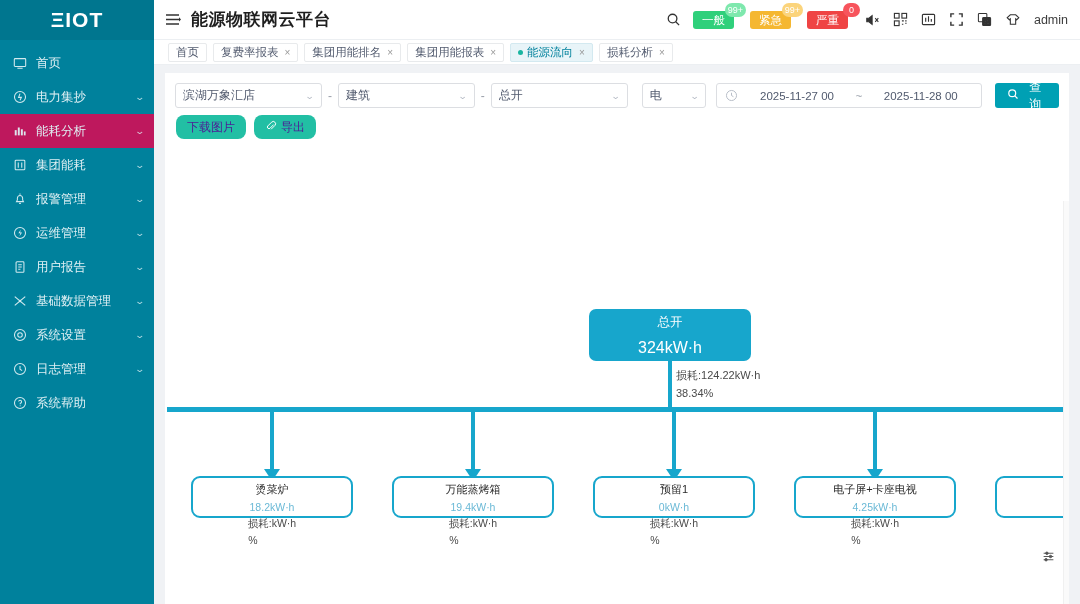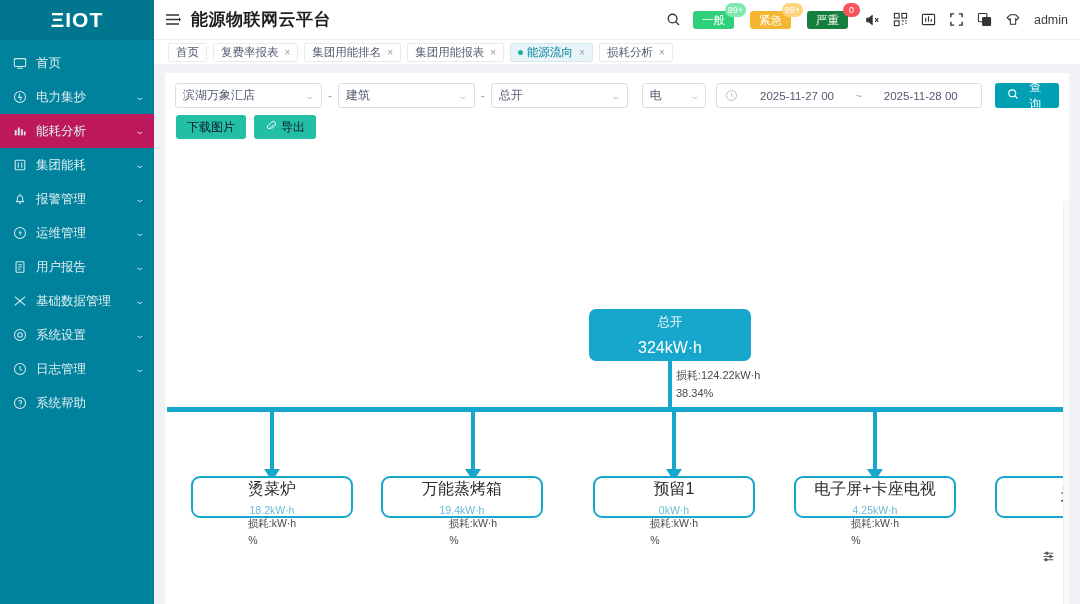--- a/index.html
+++ b/index.html
@@ -157,21 +157,21 @@
     margin-left: 8px;
     height: 25px; padding: 0 12px;
     background: #00a0b4; color: #fff; border: none; border-radius: 3px;
     font-size: 12px; cursor: pointer;
     display: inline-flex; align-items: center; gap: 4px;
     font-family: inherit;
   }
   .actions { display: flex; gap: 8px; padding: 7px 0 0 11px; }
   .btn-green {
     height: 24px; padding: 4px 11px;
-    background: #22bfa4; color: #0f172a; border: none; border-radius: 3px;
+    background: #22bfa4; color: #4c1d95; border: none; border-radius: 8px;
     font-size: 12px; cursor: pointer;
     display: inline-flex; align-items: center; gap: 4px;
     font-family: inherit;
   }
 
   
   .diagram { position: absolute; left: 0; top: 128px; right: 0; bottom: 0; overflow: hidden; }
   .node-root {
     position: absolute;
     left: 424px; top: 108px;
@@ -220,21 +220,21 @@
 
   .node-leaf {
     position: absolute;
     top: 275px;
     width: 162px; height: 42px;
     border: 2px solid #17a6cc; border-radius: 9px;
     background: #ffffff;
     display: flex; flex-direction: column; align-items: center; justify-content: center;
     cursor: pointer;
   }
-  .node-leaf .n-title { font-size: 16px; color: #2b2b2b; margin-bottom: 4px; white-space: nowrap; }
+  .node-leaf .n-title { font-size: 11px; color: #2b2b2b; margin-bottom: 4px; white-space: nowrap; }
   .node-leaf .n-val { font-size: 10.5px; color: #6ab9d6; }
 
   .leaf-foot {
     position: absolute;
     top: 314px; width: 162px;
     text-align: center;
     font-size: 10.5px; color: #4a4a4a; line-height: 17px;
   }
   .leaf-foot div { text-align: center; }
   .leaf-foot .lf-pct { margin-left: -38px; }
@@ -408,21 +408,21 @@
           <span class="badge-pill" style="background:#2fd07b">一般</span>
           <span class="badge-count" style="background:#7ee8ad">99+</span>
         </span>
 
         <span class="badge-wrap">
           <span class="badge-pill" style="background:#f5b731">紧急</span>
           <span class="badge-count" style="background:#fbd47c">99+</span>
         </span>
 
         <span class="badge-wrap">
-          <span class="badge-pill" style="background:#15803d">严重</span>
+          <span class="badge-pill" style="background:#ef4444">严重</span>
           <span class="badge-count" style="background:#f7545c">0</span>
         </span>
 
         <span class="tb-icon">
           <svg width="16" height="14" viewBox="0 0 18 14" fill="none" stroke="#333" stroke-width="1.2">
             <path d="M2 5h2.5L8 2v10L4.5 9H2z" fill="#333"></path>
               <path d="M11.5 5l3.5 4M15 5l-3.5 4"></path>
           </svg>
         </span>
         <span class="tb-icon">
@@ -568,21 +568,21 @@
 
         <div class="node-leaf" style="left:26px">
           <span class="n-title">烫菜炉</span>
           <span class="n-val">18.2kW·h</span>
         </div>
         <div class="leaf-foot" style="left:26px">
           <div>损耗:kW·h</div>
           <div class="lf-pct">%</div>
         </div>
 
-        <div class="node-leaf" style="left:216px">
+        <div class="node-leaf" style="left:227px">
           <span class="n-title">万能蒸烤箱</span>
           <span class="n-val">19.4kW·h</span>
         </div>
         <div class="leaf-foot" style="left:227px">
           <div>损耗:kW·h</div>
           <div class="lf-pct">%</div>
         </div>
 
         <div class="node-leaf" style="left:428px">
           <span class="n-title">预留1</span>

